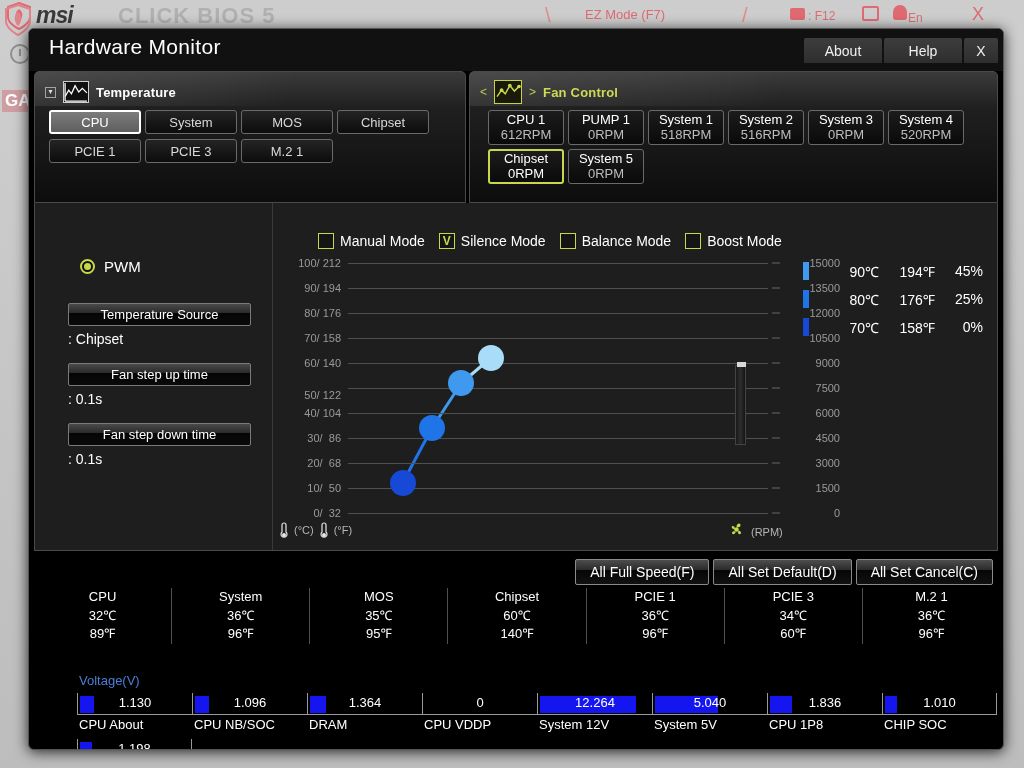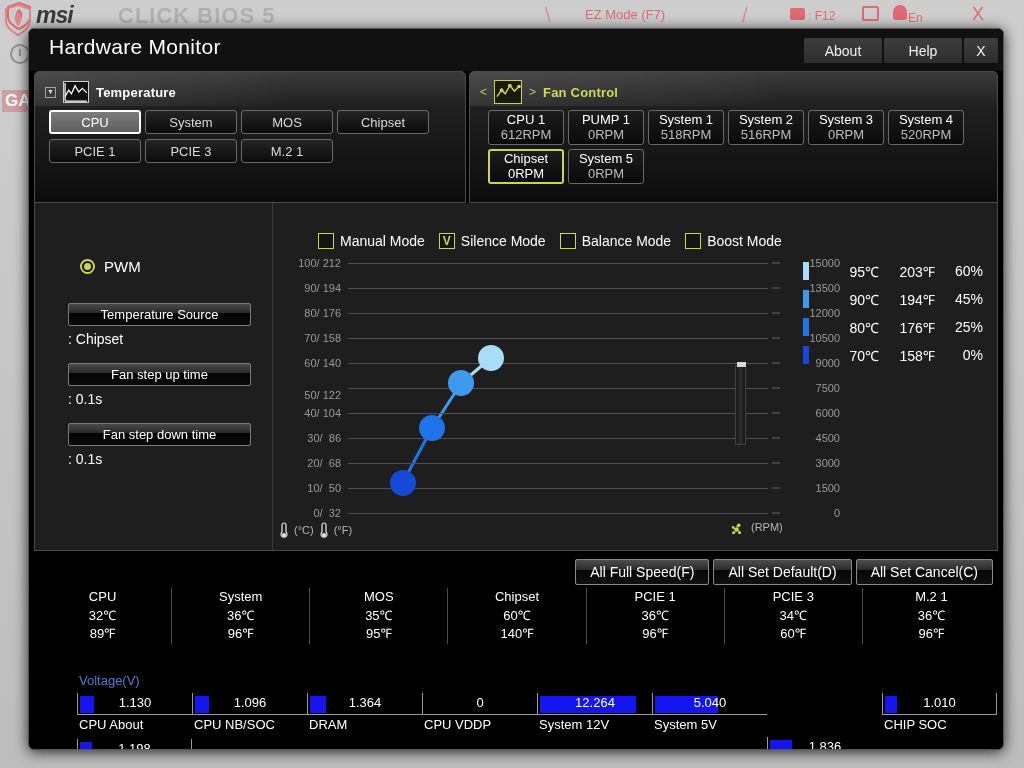--- a/index.html
+++ b/index.html
@@ -273,21 +273,21 @@
   }
 
   .axis-icons {
     position: absolute; left: 5px; top: 318px;
     display: flex; align-items: center; gap: 4px;
   }
   .thermo { width: 12px; height: 18px; position: relative; }
   .axis-unit { font-size: 11px; color: #b5b5b5; }
   .rpm-group {
     position: absolute; left: 455px; top: 318px;
-    display: flex; align-items: flex-start; gap: 6px;
+    display: flex; align-items: flex-end; gap: 6px;
   }
   .fan-glyph { width: 17px; height: 17px; }
 
   
   #legend {
     position: absolute; left: 530px; top: 54px;
     width: 180px;
   }
   .leg-row {
     display: flex; align-items: center; height: 28px;
@@ -601,26 +601,20 @@
           <path d="M8.5 6.3 C8.5 2 12 1.5 12.5 4 C13 6 10.5 6.5 8.5 6.3Z" fill="#c9d84a"></path>
           <path d="M10.7 9.6 C14.5 11 13 14 11 13 C9.3 12.2 10 10.5 10.7 9.6Z" fill="#c9d84a"></path>
           <path d="M6.3 8.5 C2.5 7.5 3.5 4.2 5.6 5.3 C7.3 6.2 6.8 7.8 6.3 8.5Z" fill="#c9d84a"></path>
           <path d="M7.8 10.7 C6.5 14.5 3 13.3 4.2 11.3 C5.2 9.7 7 10.2 7.8 10.7Z" fill="#c9d84a"></path>
         </svg>
         <span class="axis-unit">(RPM)</span>
       </div>
 
       <div id="legend">
           <div class="leg-row">
-            <span class="leg-swatch" style="background:#a8dcf8"></span>
-            <span class="leg-c">95℃</span>
-            <span class="leg-f">203℉</span>
-            <span class="leg-p">60%</span>
-          </div>
-          <div class="leg-row">
             <span class="leg-swatch" style="background:#3f9aef"></span>
             <span class="leg-c">90℃</span>
             <span class="leg-f">194℉</span>
             <span class="leg-p">45%</span>
           </div>
           <div class="leg-row">
             <span class="leg-swatch" style="background:#1f74e8"></span>
             <span class="leg-c">80℃</span>
             <span class="leg-f">176℉</span>
             <span class="leg-p">25%</span>
@@ -717,21 +711,21 @@
           </div>
           <div class="vc-name">System 12V</div>
         </div>
         <div class="volt-cell" style="width: 115px;">
           <div class="vc-track">
             <div class="vc-bar" style="width: 63.22px;"></div>
             <div class="vc-val">5.040</div>
           </div>
           <div class="vc-name">System 5V</div>
         </div>
-        <div class="volt-cell" style="width: 115px; margin-top: 44px;">
+        <div class="volt-cell" style="width: 115px;">
           <div class="vc-track">
             <div class="vc-bar" style="width: 21.8px;"></div>
             <div class="vc-val">1.836</div>
           </div>
           <div class="vc-name">CPU 1P8</div>
         </div>
         <div class="volt-cell" style="width: 115px;">
           <div class="vc-track lastcell">
             <div class="vc-bar" style="width: 11.99px;"></div>
             <div class="vc-val">1.010</div>

